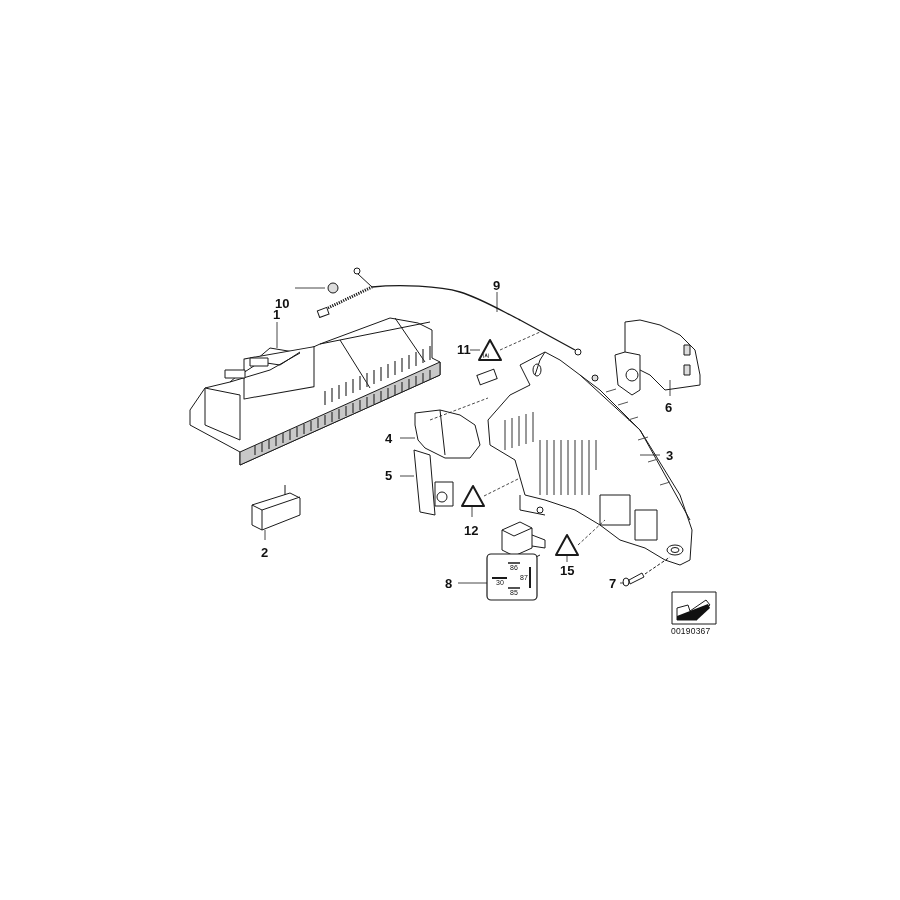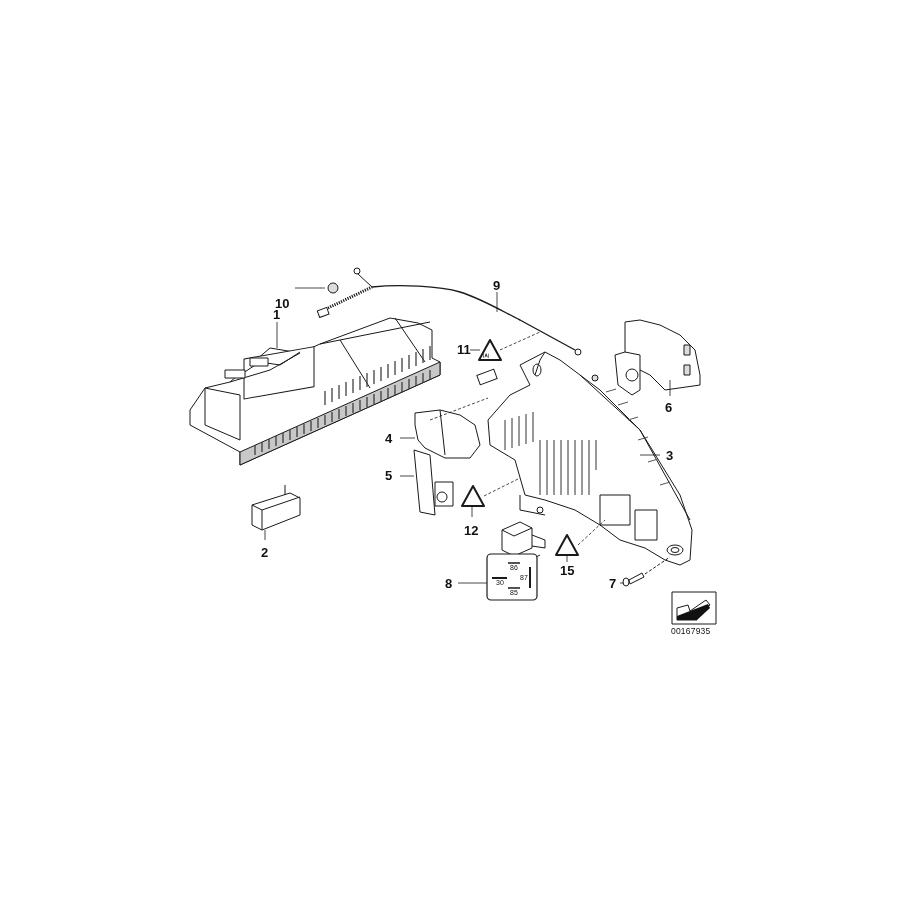--- a/index.html
+++ b/index.html
@@ -161,13 +161,13 @@
 <div class="callout" style="left:261px;top:546px;">2</div>
 <div class="callout" style="left:560px;top:564px;">15</div>
 <div class="callout" style="left:445px;top:577px;">8</div>
 <div class="callout" style="left:609px;top:577px;">7</div>
 
 <div class="relay-pin" style="left:510px;top:564px;">86</div>
 <div class="relay-pin" style="left:496px;top:579px;">30</div>
 <div class="relay-pin" style="left:520px;top:574px;">87</div>
 <div class="relay-pin" style="left:510px;top:589px;">85</div>
 
-<div class="ref-code">00167935</div>
+<div class="ref-code">00190367</div>
 
 </body></html>

